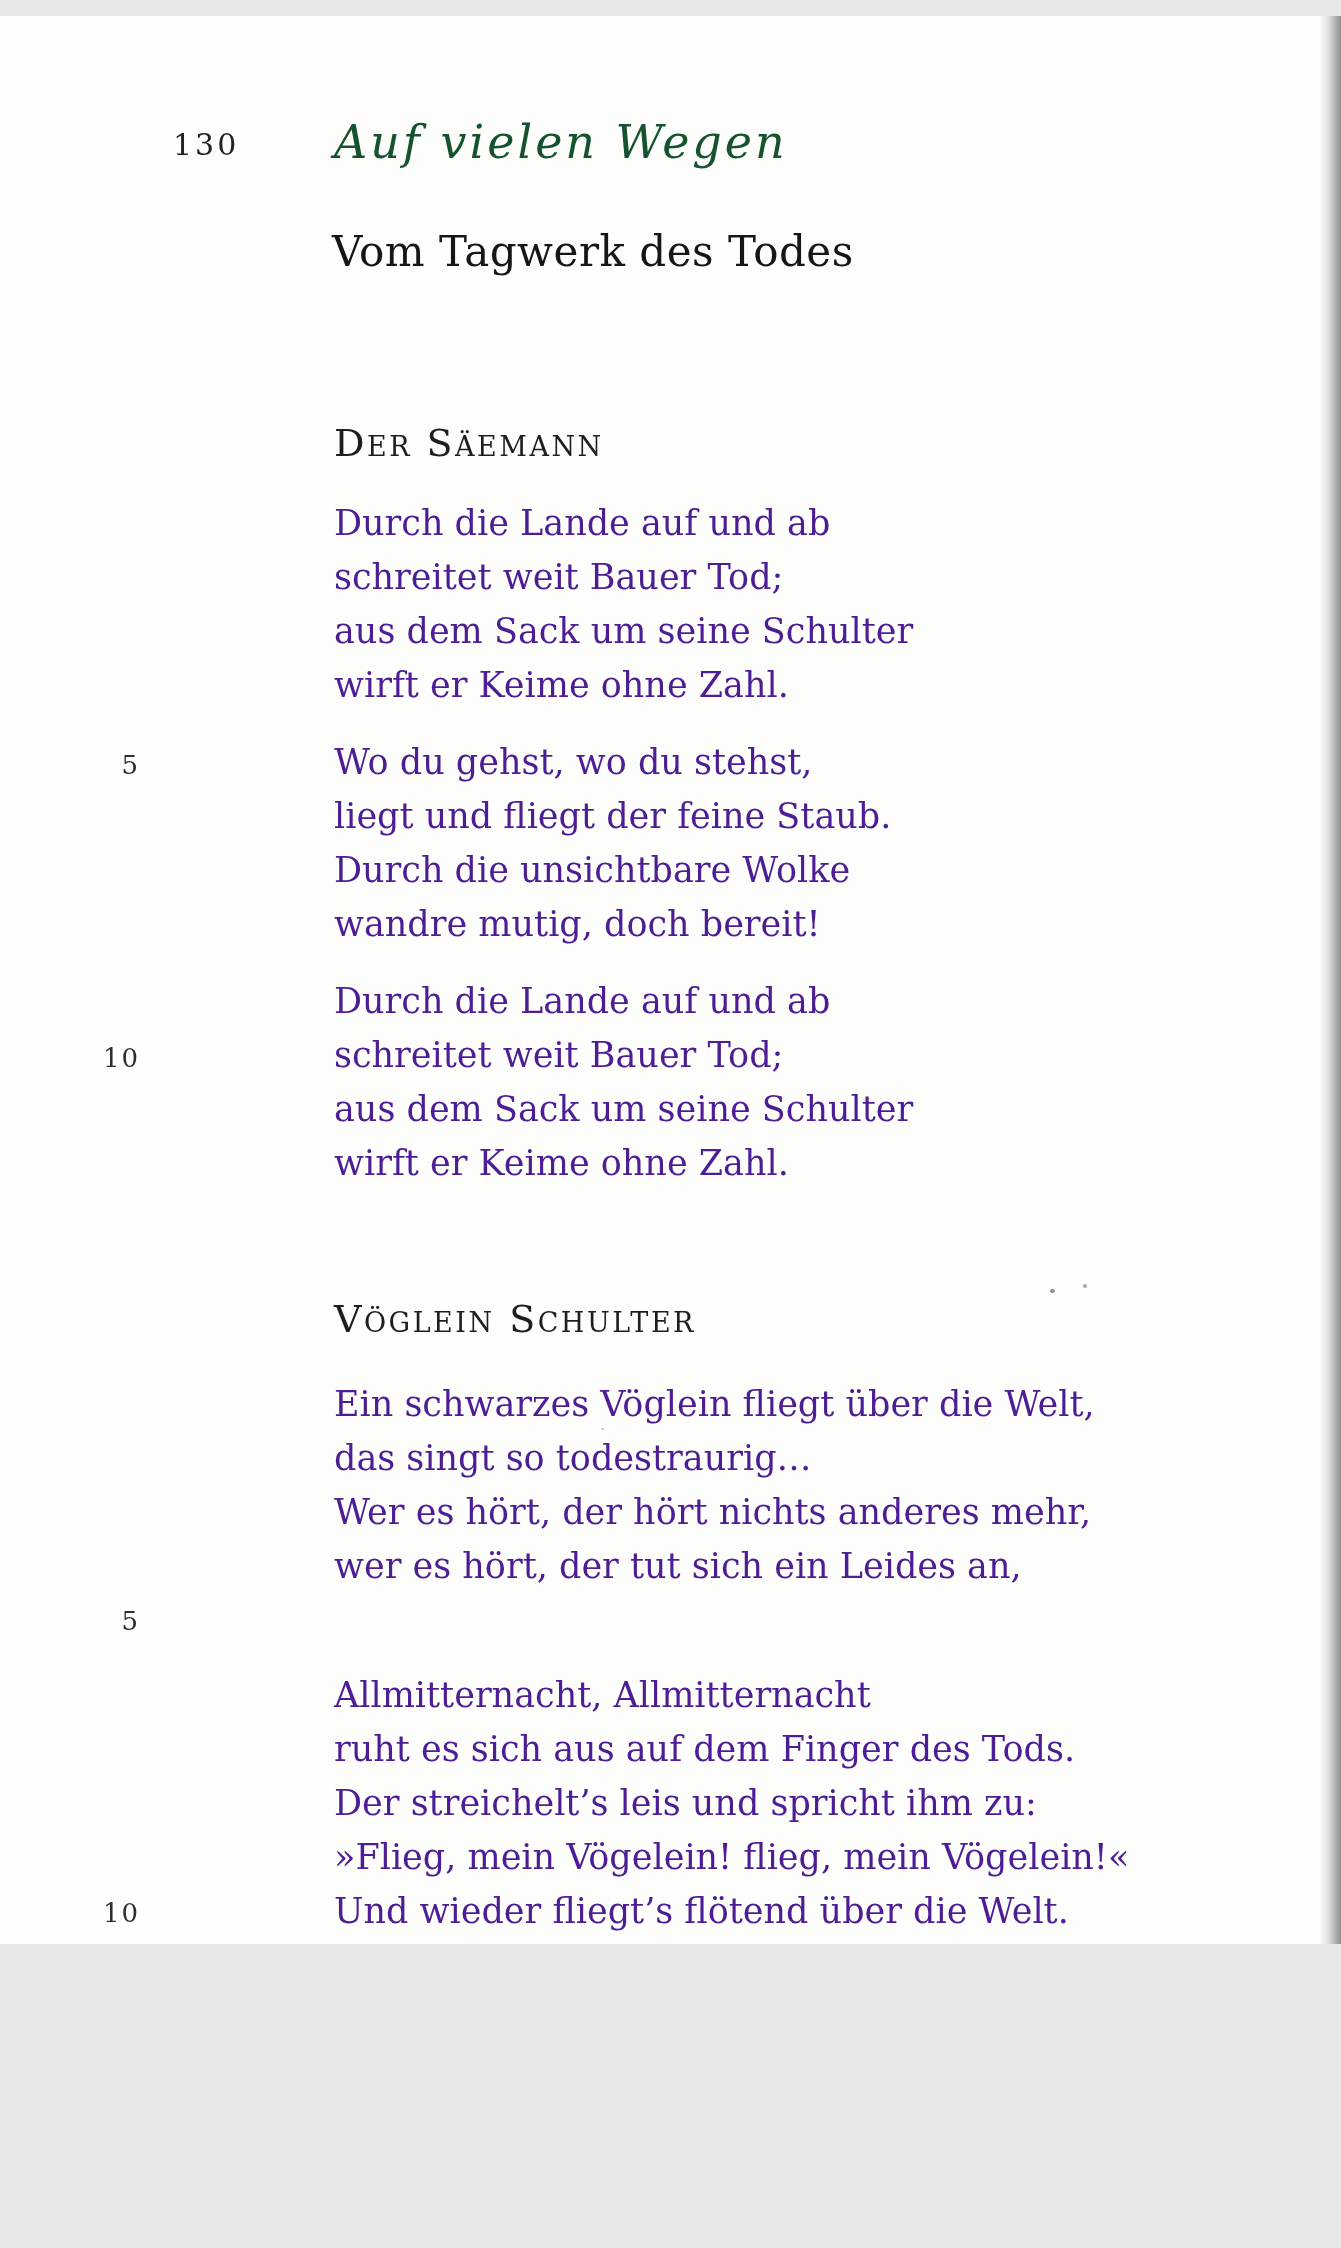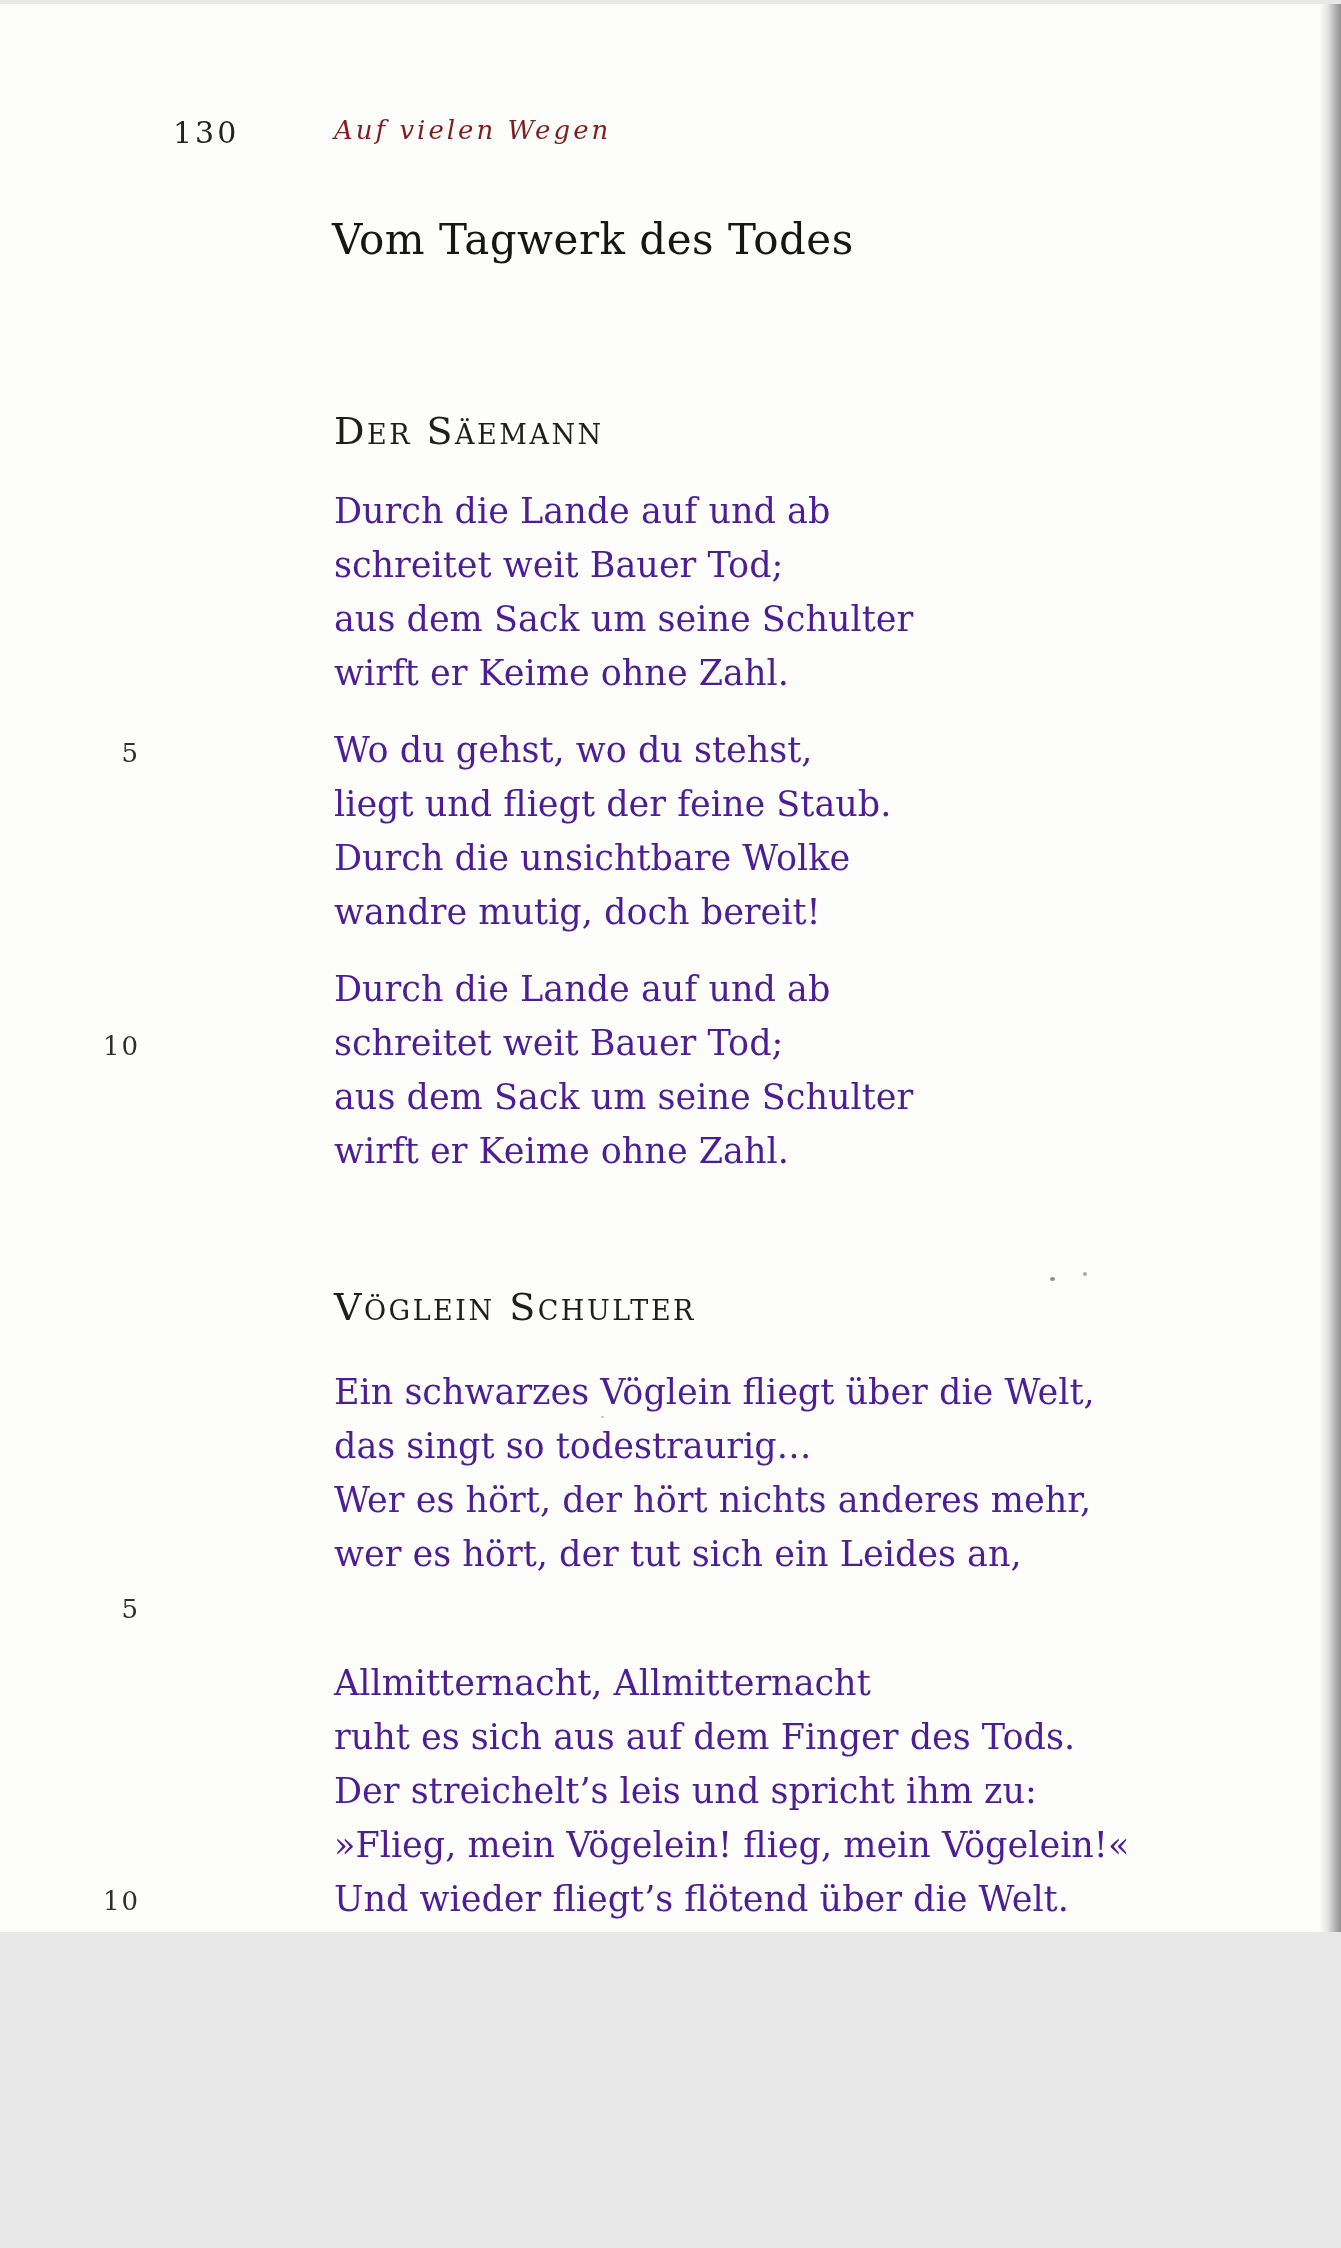--- a/index.html
+++ b/index.html
@@ -1,40 +1,40 @@
 <!DOCTYPE html>
 <html><head>
 <meta charset="utf-8">
 <style>
   html, body { margin: 0; padding: 0; background: #e8e8e8; }
   .page {
     position: relative;
     width: 1341px;
     height: 1928px;
-    margin: 4px auto;
+    margin: 16px auto;
     background: #fdfdfc;
     overflow: hidden;
     font-family: "DejaVu Serif", "Liberation Serif", serif;
     color: #1b1b1b;
   }
   
   .page-number {
     position: absolute;
     left: 173px; top: 114px;
     font-size: 30px; line-height: 30px;
     letter-spacing: 3px;
     color: #222;
   }
   .running-head {
     position: absolute;
     left: 334px; top: 109px;
-    font-size: 26px; line-height: 35px;
+    font-size: 46px; line-height: 35px;
     font-style: italic;
     letter-spacing: 3px;
-    color: #7f1d1d;
+    color: #14532d;
   }
   .poem-title {
     position: absolute;
     left: 332px; top: 214px;
     font-size: 42px; line-height: 43px;
     letter-spacing: 0.5px;
     color: #161616;
   }
   
   .section-heading {

